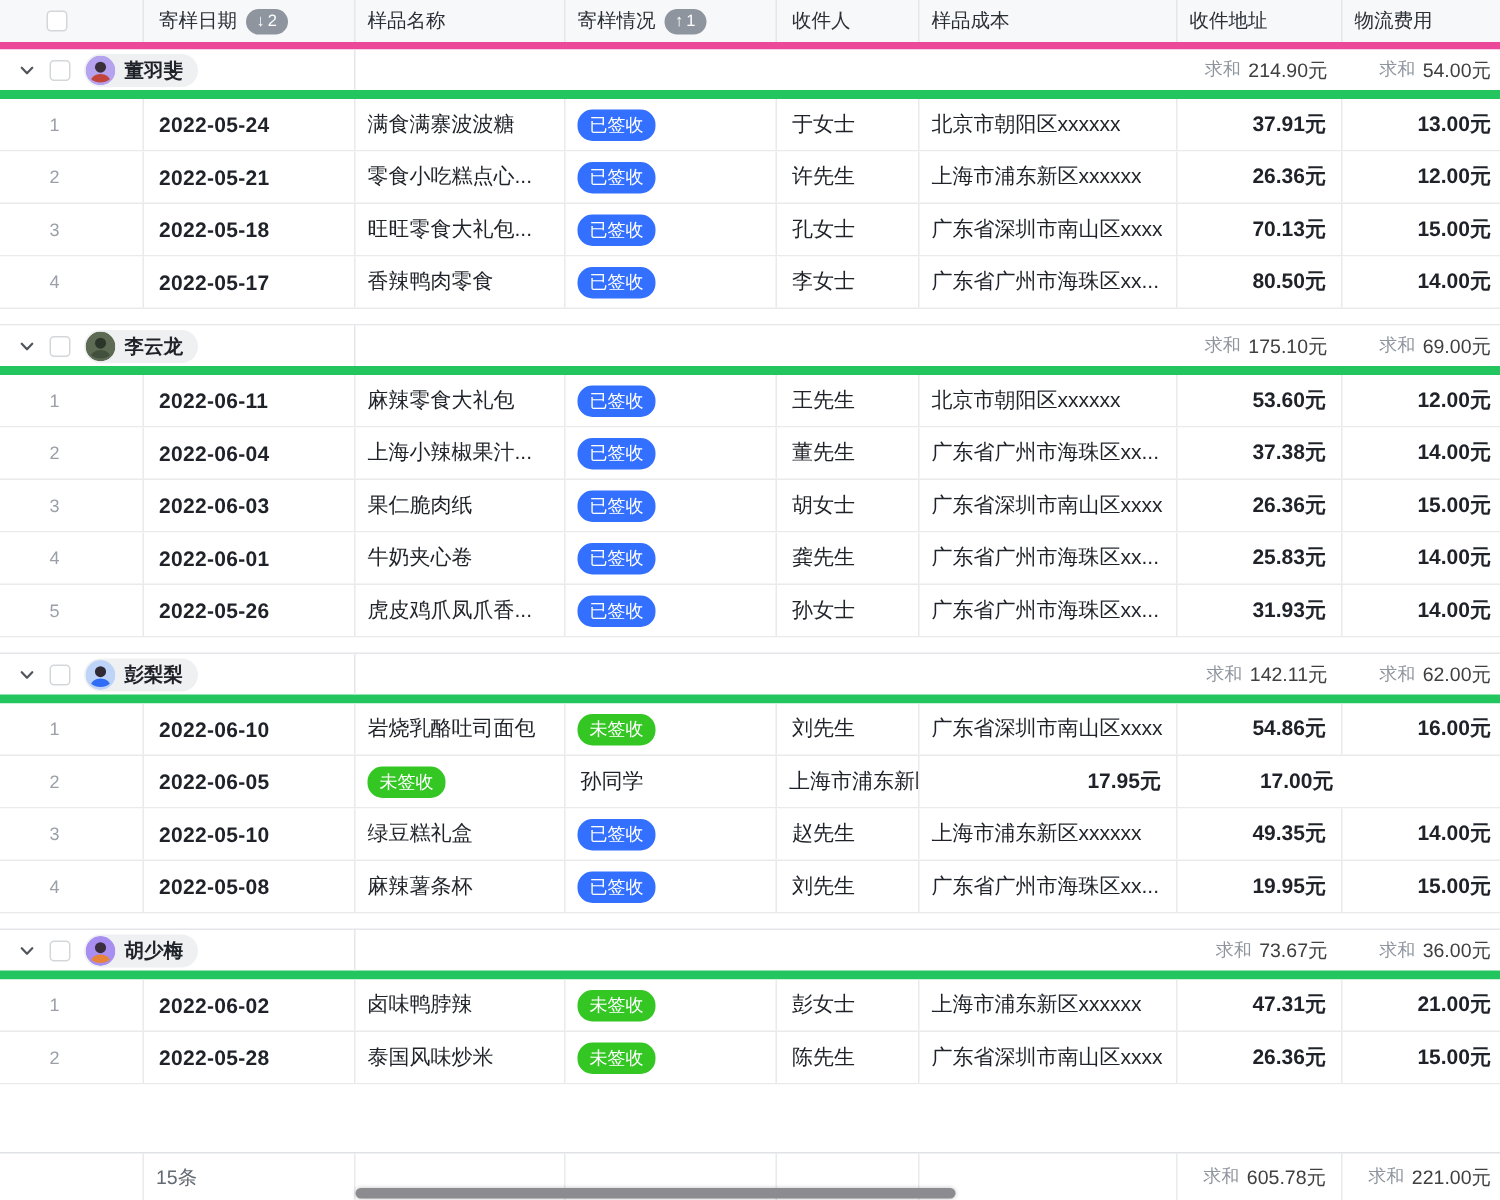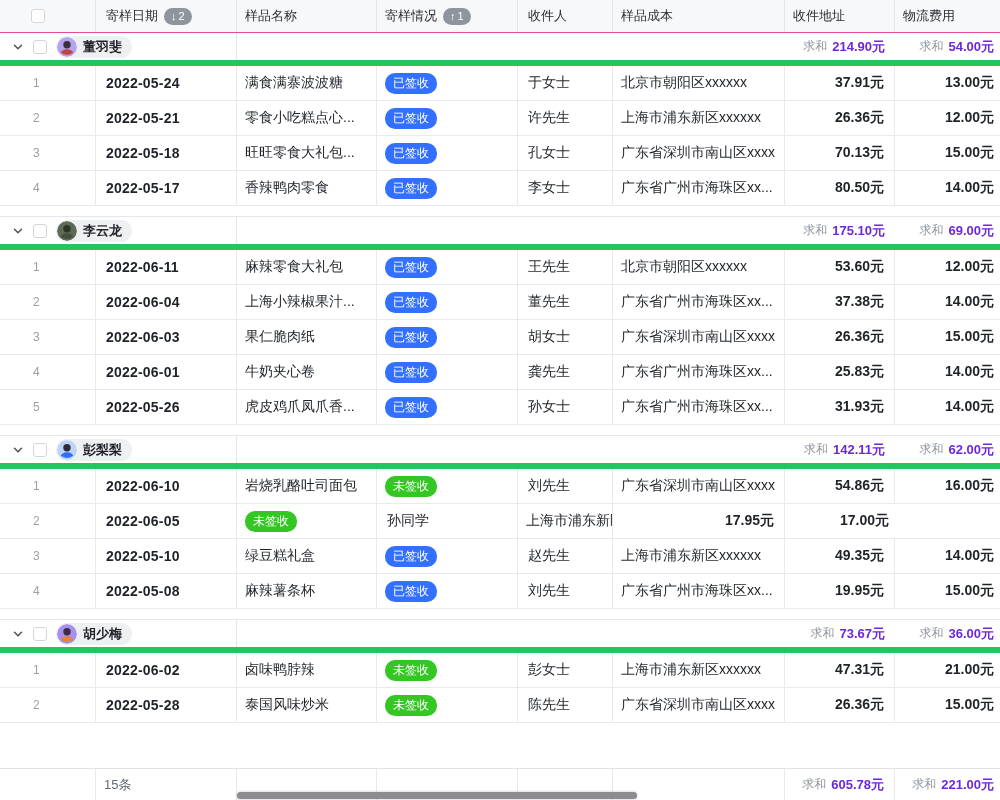--- a/index.html
+++ b/index.html
@@ -3,21 +3,21 @@
 <meta charset="utf-8">
 <style>
   * { margin:0; padding:0; box-sizing:border-box; }
   html,body { width:1000px; height:800px; background:#fff; overflow:hidden;
     font-family:"Liberation Sans","DejaVu Sans",sans-serif; color:#1f2329; }
   .app { position:relative; width:1000px; height:800px; background:#fff; }
 
   .grid { display:grid; grid-template-columns:96px 141px 140px 141px 95px 172px 110px 105px; }
 
   
-  .hrow { height:33px; background:#f7f8f9; border-bottom:1px solid #ec4899; }
+  .hrow { height:33px; background:#f7f8f9; border-bottom:5px solid #ec4899; }
   .hcell { display:flex; align-items:center; font-size:13px; color:#2b2f36;
     border-right:1px solid #e5e6e9; padding-left:8px; white-space:nowrap; overflow:hidden; }
   .hcell:last-child { border-right:none; }
   .hcell.c1 { padding-left:31px; }
   .hcell.c2, .hcell.c5 { padding-left:10px; }
   .sortbadge { display:inline-flex; align-items:center; gap:2px; margin-left:6px;
     background:#8f959e; color:#fff; font-size:11px; line-height:1;
     padding:3px 7px; border-radius:9px; }
 
   
@@ -30,21 +30,21 @@
     padding-left:12px; border-right:1px solid #e5e6e9; overflow:hidden; }
   .g-mid { grid-column:3 / span 4; }
   .chip { display:inline-flex; align-items:center; gap:6px; background:#eff0f2;
     border-radius:11px; padding:1px 10px 1px 1px; height:22px; }
   .g-name { font-size:13px; font-weight:700; white-space:nowrap; }
   .avatar { width:20px; height:20px; flex:none; border-radius:50%; overflow:hidden; }
   .gsum { display:flex; align-items:center; justify-content:flex-end; white-space:nowrap;
     font-size:13px; padding-right:10px; overflow:hidden; }
   .gsum.last { padding-right:6px; }
   .sum-label { color:#8f959e; margin-right:5px; font-size:12px; }
-  .sum-val-1, .sum-val-2, .f-sum-val { font-weight:700; color:#6d28d9; }
+  .sum-val-1, .sum-val-2, .f-sum-val { font-weight:400; color:#404040; }
 
   
   .data-row { height:35px; border-bottom:1px solid #e9eaec; background:#fff; }
   .cell { display:flex; align-items:center; border-right:1px solid #e9eaec;
     font-size:14px; white-space:nowrap; overflow:hidden; }
   .cell:last-child { border-right:none; }
   .cell.c1 { padding-left:33px; font-size:12px; color:#9ba0a8; }
   .cell.c2 { padding-left:10px; font-weight:600; letter-spacing:.2px; }
   .cell.c3 { padding-left:8px; }
   .cell.c4 { padding-left:8px; }

